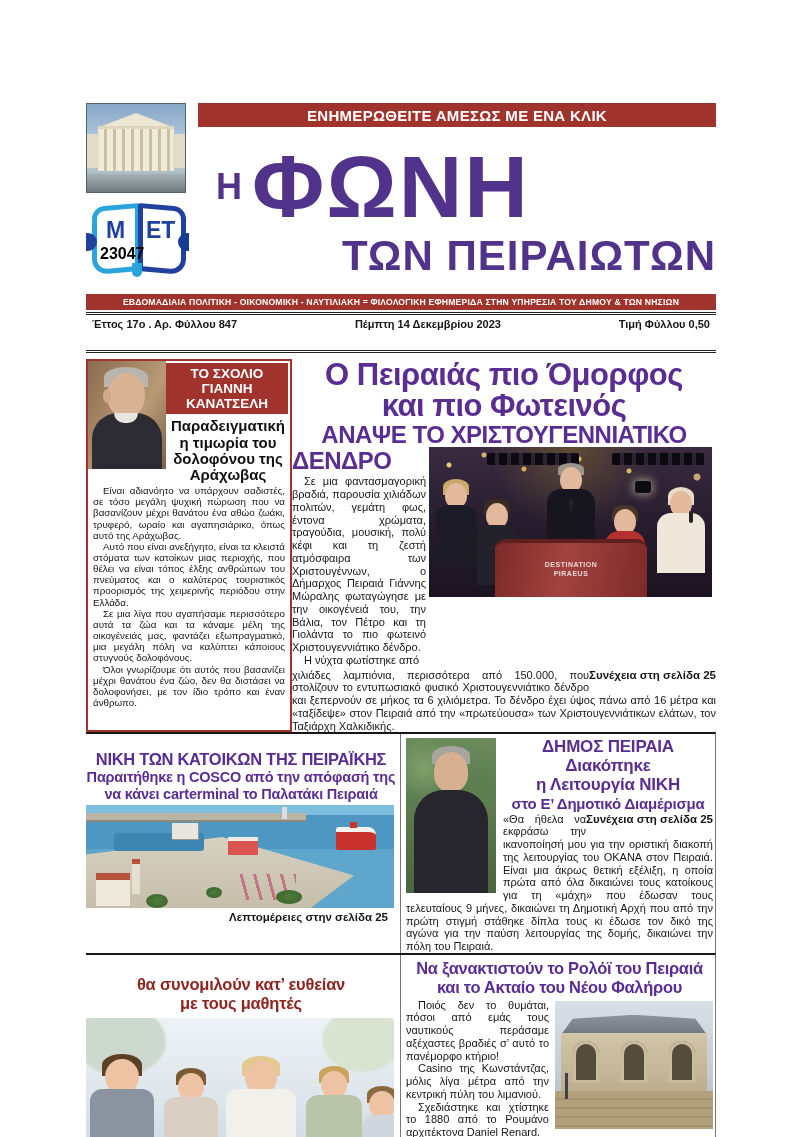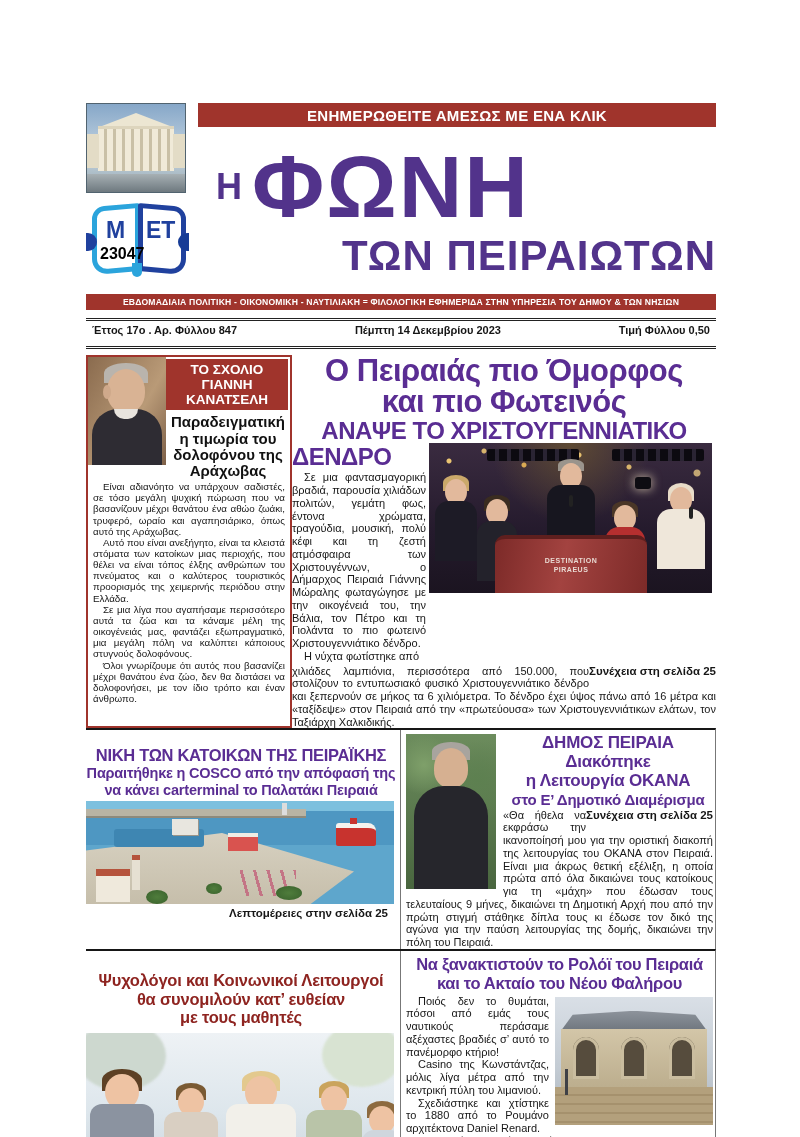--- a/index.html
+++ b/index.html
@@ -13,21 +13,21 @@
   .hdr-top{display:flex;}
   .hdr-left{width:112px;flex:none;}
   .hdr-right{flex:1;min-width:0;}
   .click-banner{background:var(--red);color:#fff;font-weight:bold;font-size:15px;text-align:center;padding:4px 0 3px;letter-spacing:.3px;}
   .masthead{position:relative;height:152px;font-family:Liberation Sans, sans-serif;color:var(--purple);margin-top:13px;}
   .mast-line1{position:absolute;left:18px;top:-4px;white-space:nowrap;}
   .mast-article{font-size:36px;font-weight:bold;vertical-align:18px;margin-right:10px;}
   .mast-main{font-size:88px;font-weight:bold;letter-spacing:2px;}
   .mast-sub{position:absolute;right:0;top:92px;font-size:42px;font-weight:bold;white-space:nowrap;letter-spacing:1px;}
   .tagline{background:var(--red);color:#fff;font-weight:bold;font-size:8.6px;text-align:center;padding:3px 0;letter-spacing:.2px;margin-top:2px;}
-  .dateline{display:flex;justify-content:space-between;font-size:11px;font-weight:bold;padding:3px 6px 10px;border-top:3px double #222;border-bottom:3px double #222;margin-top:8px;}
+  .dateline{display:flex;justify-content:space-between;font-size:11px;font-weight:bold;padding:3px 6px 20px;border-top:3px double #222;border-bottom:3px double #222;margin-top:2px;}
 
   
   .ph-theater{position:relative;width:98px;height:88px;overflow:hidden;border:1px solid #51636f;background:linear-gradient(#86a7c8,#c6d6e2 58%,#93a4ad);}
   .ph-theater .ped{position:absolute;left:15px;top:9px;width:0;height:0;border-left:34px solid transparent;border-right:34px solid transparent;border-bottom:13px solid #ece6d2;}
   .ph-theater .bldg{position:absolute;left:11px;top:22px;width:76px;height:42px;border-top:3px solid #ddd5bd;background:repeating-linear-gradient(90deg,#f0ead8 0 6px,#c9c0a6 6px 9px);}
   .ph-theater .wingL,.ph-theater .wingR{position:absolute;top:30px;width:12px;height:34px;background:#e3dcc6;}
   .ph-theater .wingL{left:0;} .ph-theater .wingR{right:0;}
   .ph-theater .base{position:absolute;left:0;bottom:0;width:100%;height:18px;background:linear-gradient(#a7b0b4,#6e797f);}
 
   
@@ -309,34 +309,33 @@
     </div>
     <div class="colR">
       <div class="okana-wrap">
         <div class="ph-mayor">
           <div class="hair"></div>
             <div class="head"></div>
             <div class="body"></div>
         </div>
         <div class="okana-kicker">ΔΗΜΟΣ ΠΕΙΡΑΙΑ</div>
         <div class="okana-kicker">Διακόπηκε</div>
-        <div class="okana-kicker">η Λειτουργία ΟΚΑΝΑ</div>
+        <div class="okana-kicker">η Λειτουργία ΝΙΚΗ</div>
         <div class="okana-sub">στο Ε’ Δημοτικό Διαμέρισμα</div>
         <div class="okana-body body11">
           <strong class="more">Συνέχεια στη σελίδα 25</strong>
           <span>«Θα ήθελα να εκφράσω την ικανοποίησή μου για την οριστική διακοπή της λειτουργίας του ΟΚΑΝΑ στον Πειραιά. Είναι μια άκρως θετική εξέλιξη, η οποία πρώτα από όλα δικαιώνει τους κατοίκους για τη «μάχη» που έδωσαν τους τελευταίους 9 μήνες, δικαιώνει τη Δημοτική Αρχή που από την πρώτη στιγμή στάθηκε δίπλα τους κι έδωσε τον δικό της αγώνα για την παύση λειτουργίας της δομής, δικαιώνει την πόλη του Πειραιά.</span>
         </div>
       </div>
     </div>
   </div>
 
   <div class="row3">
     <div class="colL">
       <div class="psych-title">
-        <div>Ψυχολόγοι και Κοινωνικοί Λειτουργοί</div>
         <div>θα συνομιλούν κατ’ ευθείαν</div>
         <div>με τους μαθητές</div>
       </div>
       <div class="ph-kids">
         <div class="blob" style="left:-10px;top:-12px;width:90px;height:70px;background:#cdd8cf;"></div>
         <div class="blob" style="right:-8px;top:-10px;width:80px;height:64px;background:#d8e3d2;"></div>
         <div class="kid" style="left:4px;bottom:0;width:64px;height:92px;">
           <div class="khair" style="background:#5d4024;width:40px;height:22px;"></div>
           <div class="kh" style="width:34px;height:36px;"></div>
           <div class="kb" style="background:#8b93a0;top:30px;"></div>

